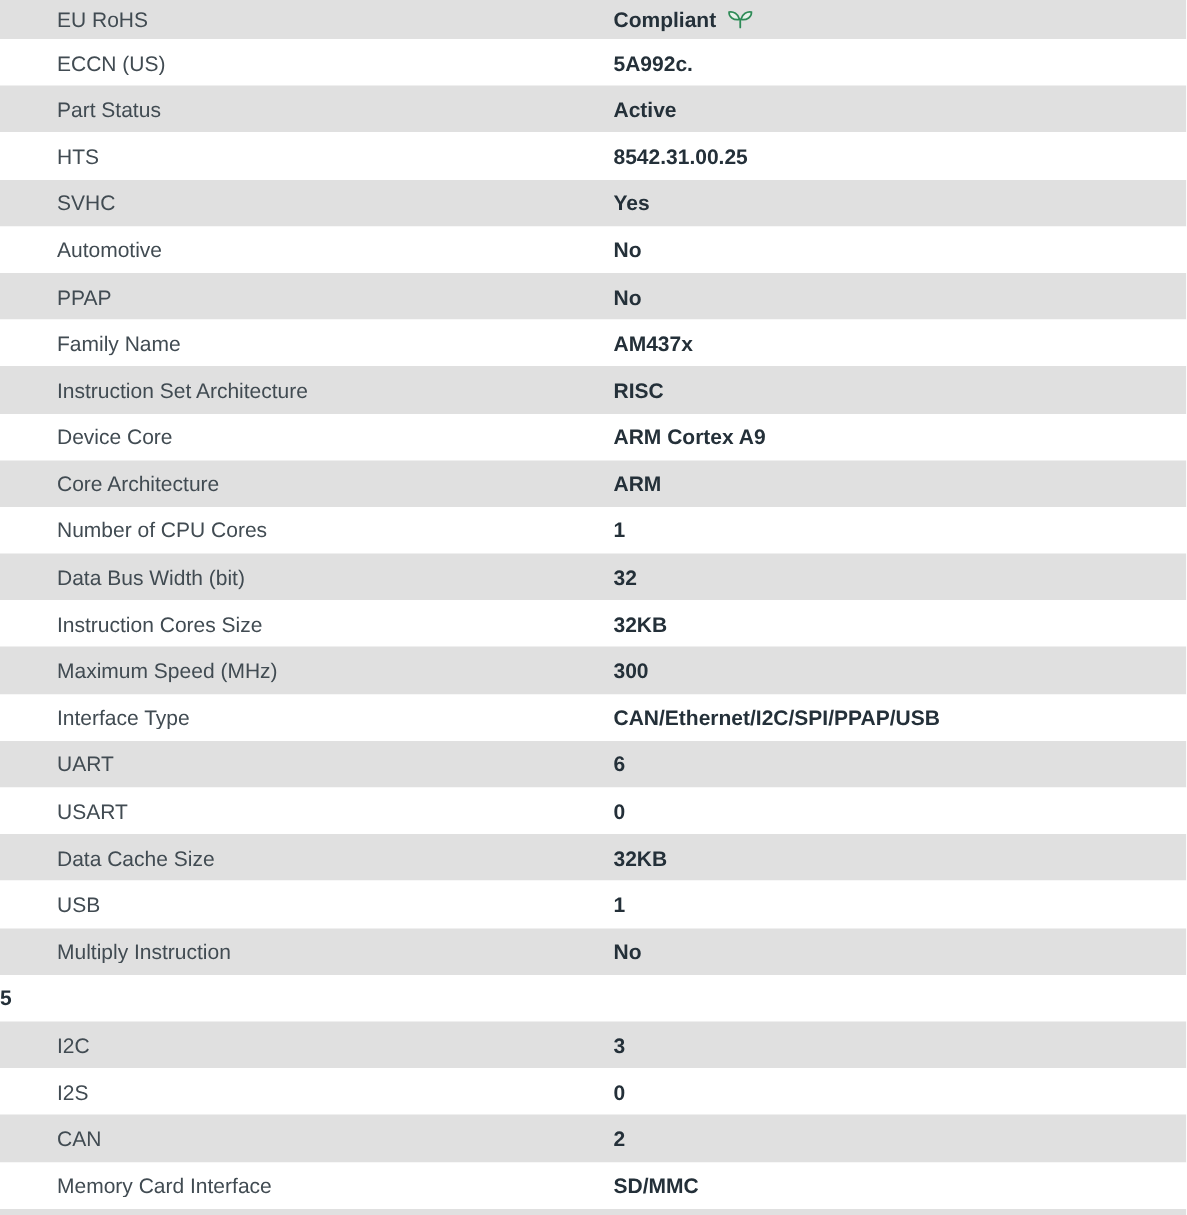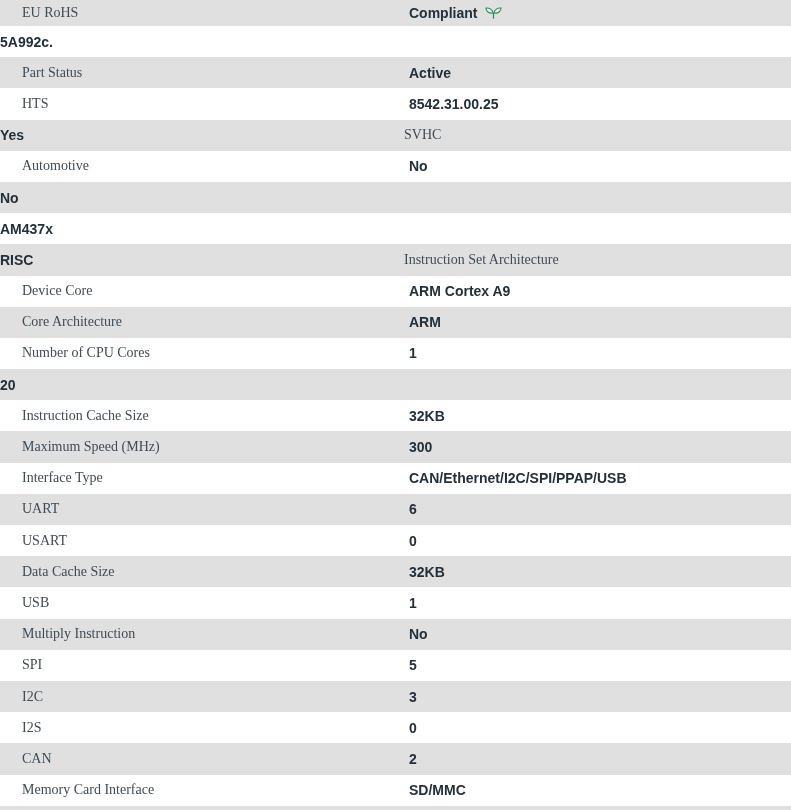--- a/index.html
+++ b/index.html
@@ -37,25 +37,24 @@
   }
   .row.first {
     height: 26px;
   }
   .cell {
     white-space: nowrap;
     overflow: hidden;
   }
   .cell.label {
     flex: 0 0 409px;
-    padding-left: 22px;
+    padding-left: 38px;
     font-size: 14px;
     font-weight: 400;
     color: var(--label-color);
-    font-family: Liberation Serif, serif;
   }
   .cell.value {
     flex: 1 1 auto;
     display: flex;
     align-items: center;
     gap: 8px;
     font-size: 14px;
     font-weight: 700;
     color: var(--value-color);
     padding-right: 10px;
@@ -93,20 +92,21 @@
   <svg class="leaf" viewBox="0 0 20 16" width="17" height="14" aria-hidden="true">
     <path class="leaf-stroke" stroke-width="1.3" d="M9.5 8 C 8.5 3.5, 4.5 1.5, 1.2 2.2 C 1 6, 4.5 8.8, 9.5 8 Z"></path>
     <path class="leaf-stroke" stroke-width="1.3" d="M10.5 8 C 11.5 3.5, 15.5 1.5, 18.8 2.2 C 19 6, 15.5 8.8, 10.5 8 Z"></path>
     <path class="leaf-stem" stroke-width="1.4" stroke-linecap="round" d="M10 8 C 10 10.5, 10 12.5, 10 14.2"></path>
   </svg>
 </span>
     </div>
   </div>
 
   <div class="row">
+    <div class="cell label">ECCN (US)</div>
     <div class="cell value">
       <span class="value-text">5A992c.</span>
       <span class="icon-slot"></span>
     </div>
   </div>
 
   <div class="row alt">
     <div class="cell label">Part Status</div>
     <div class="cell value">
       <span class="value-text">Active</span>
@@ -116,55 +116,57 @@
 
   <div class="row">
     <div class="cell label">HTS</div>
     <div class="cell value">
       <span class="value-text">8542.31.00.25</span>
       <span class="icon-slot"></span>
     </div>
   </div>
 
   <div class="row alt">
+    <div class="cell label">SVHC</div>
     <div class="cell value">
       <span class="value-text">Yes</span>
       <span class="icon-slot"></span>
     </div>
-    <div class="cell label">SVHC</div>
   </div>
 
   <div class="row">
     <div class="cell label">Automotive</div>
     <div class="cell value">
       <span class="value-text">No</span>
       <span class="icon-slot"></span>
     </div>
   </div>
 
   <div class="row alt">
+    <div class="cell label">PPAP</div>
     <div class="cell value">
       <span class="value-text">No</span>
       <span class="icon-slot"></span>
     </div>
   </div>
 
   <div class="row">
+    <div class="cell label">Family Name</div>
     <div class="cell value">
       <span class="value-text">AM437x</span>
       <span class="icon-slot"></span>
     </div>
   </div>
 
   <div class="row alt">
+    <div class="cell label">Instruction Set Architecture</div>
     <div class="cell value">
       <span class="value-text">RISC</span>
       <span class="icon-slot"></span>
     </div>
-    <div class="cell label">Instruction Set Architecture</div>
   </div>
 
   <div class="row">
     <div class="cell label">Device Core</div>
     <div class="cell value">
       <span class="value-text">ARM Cortex A9</span>
       <span class="icon-slot"></span>
     </div>
   </div>
 
@@ -178,28 +180,29 @@
 
   <div class="row">
     <div class="cell label">Number of CPU Cores</div>
     <div class="cell value">
       <span class="value-text">1</span>
       <span class="icon-slot"></span>
     </div>
   </div>
 
   <div class="row alt">
-    <div class="cell value">
-      <span class="value-text">20</span>
-      <span class="icon-slot"></span>
-    </div>
-  </div>
-
-  <div class="row">
-    <div class="cell label">Instruction Cache Size</div>
+    <div class="cell label">Data Bus Width (bit)</div>
+    <div class="cell value">
+      <span class="value-text">32</span>
+      <span class="icon-slot"></span>
+    </div>
+  </div>
+
+  <div class="row">
+    <div class="cell label">Instruction Cores Size</div>
     <div class="cell value">
       <span class="value-text">32KB</span>
       <span class="icon-slot"></span>
     </div>
   </div>
 
   <div class="row alt">
     <div class="cell label">Maximum Speed (MHz)</div>
     <div class="cell value">
       <span class="value-text">300</span>
@@ -249,21 +252,20 @@
 
   <div class="row alt">
     <div class="cell label">Multiply Instruction</div>
     <div class="cell value">
       <span class="value-text">No</span>
       <span class="icon-slot"></span>
     </div>
   </div>
 
   <div class="row">
-    <div class="cell label">SPI</div>
     <div class="cell value">
       <span class="value-text">5</span>
       <span class="icon-slot"></span>
     </div>
   </div>
 
   <div class="row alt">
     <div class="cell label">I2C</div>
     <div class="cell value">
       <span class="value-text">3</span>

